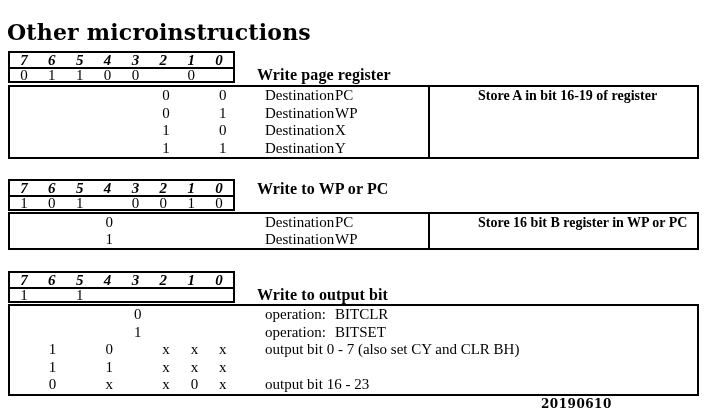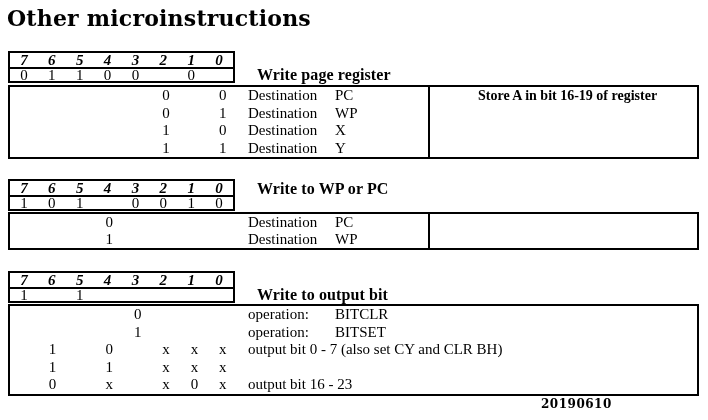--- a/index.html
+++ b/index.html
@@ -3,21 +3,21 @@
 <meta charset="utf-8">
 <style>
   * { margin: 0; padding: 0; box-sizing: border-box; }
   html, body { background: #fff; }
   body {
     width: 708px; height: 420px; position: relative;
     font-family: "Liberation Serif", serif; color: #000;
     overflow: hidden;
   }
   .page-title {
-    position: absolute; left: 7px; top: 5px;
+    position: absolute; left: 7px; top: 19px;
     font-family: "DejaVu Serif", serif;
     font-size: 22px; font-weight: 700; letter-spacing: 0.2px;
   }
   
   .hdr-box {
     position: absolute; left: 8px; width: 227px;
     border: 2px solid #000; background: #fff;
   }
   .hdr-row {
     display: grid; grid-template-columns: repeat(8, 1fr);
@@ -42,21 +42,21 @@
   }
   .row { position: relative; font-size: 15px; }
   .t1 .row { height: 17.5px; line-height: 17.5px; }
   .t2 .row { height: 17px;   line-height: 17px; }
   .t3 .row { height: 17.6px; line-height: 17.6px; }
   .row .bits {
     position: absolute; left: 0; top: 0; width: 227px; height: 100%;
     display: grid; grid-template-columns: repeat(8, 1fr);
     text-align: center;
   }
-  .row .desc { position: absolute; left: 238px; white-space: nowrap; }
+  .row .desc { position: absolute; left: 255px; white-space: nowrap; }
   .row .val  { position: absolute; left: 325px; white-space: nowrap; }
   .divider { position: absolute; left: 418px; top: 0; bottom: 0; width: 2px; background: #000; }
   .note {
     position: absolute; left: 424px; top: 1px; right: 4px;
     font-size: 14px; line-height: 16px; font-weight: 700; white-space: nowrap; margin-left: 44px;
   }
   .date-stamp {
     position: absolute; left: 541px; top: 397px;
     font-family: "DejaVu Serif", serif;
     font-size: 12px; font-weight: 700; letter-spacing: 0.5px;
@@ -200,20 +200,21 @@
           <span>1</span>
           <span></span>
           <span></span>
           <span></span>
           <span></span>
         </div>
       <span class="desc">Destination</span>
       <span class="val">WP</span>
     </div>
     <div class="divider"></div>
+    <div class="note">Store 16 bit B register in WP or PC</div>
   </div>
 </section>
 
 <section>
   <div class="hdr-box" style="top:271px">
     <div class="hdr-row">
         <span>7</span>
         <span>6</span>
         <span>5</span>
         <span>4</span>

